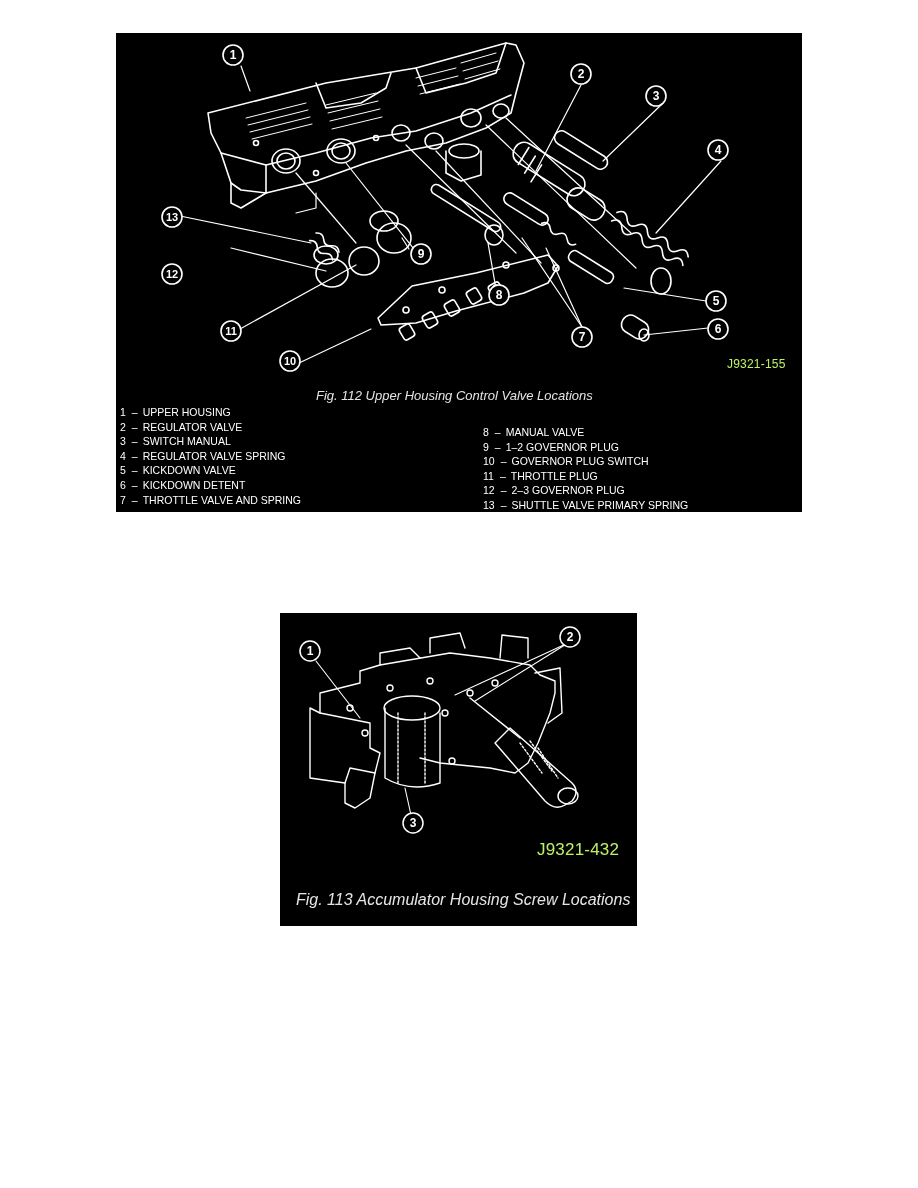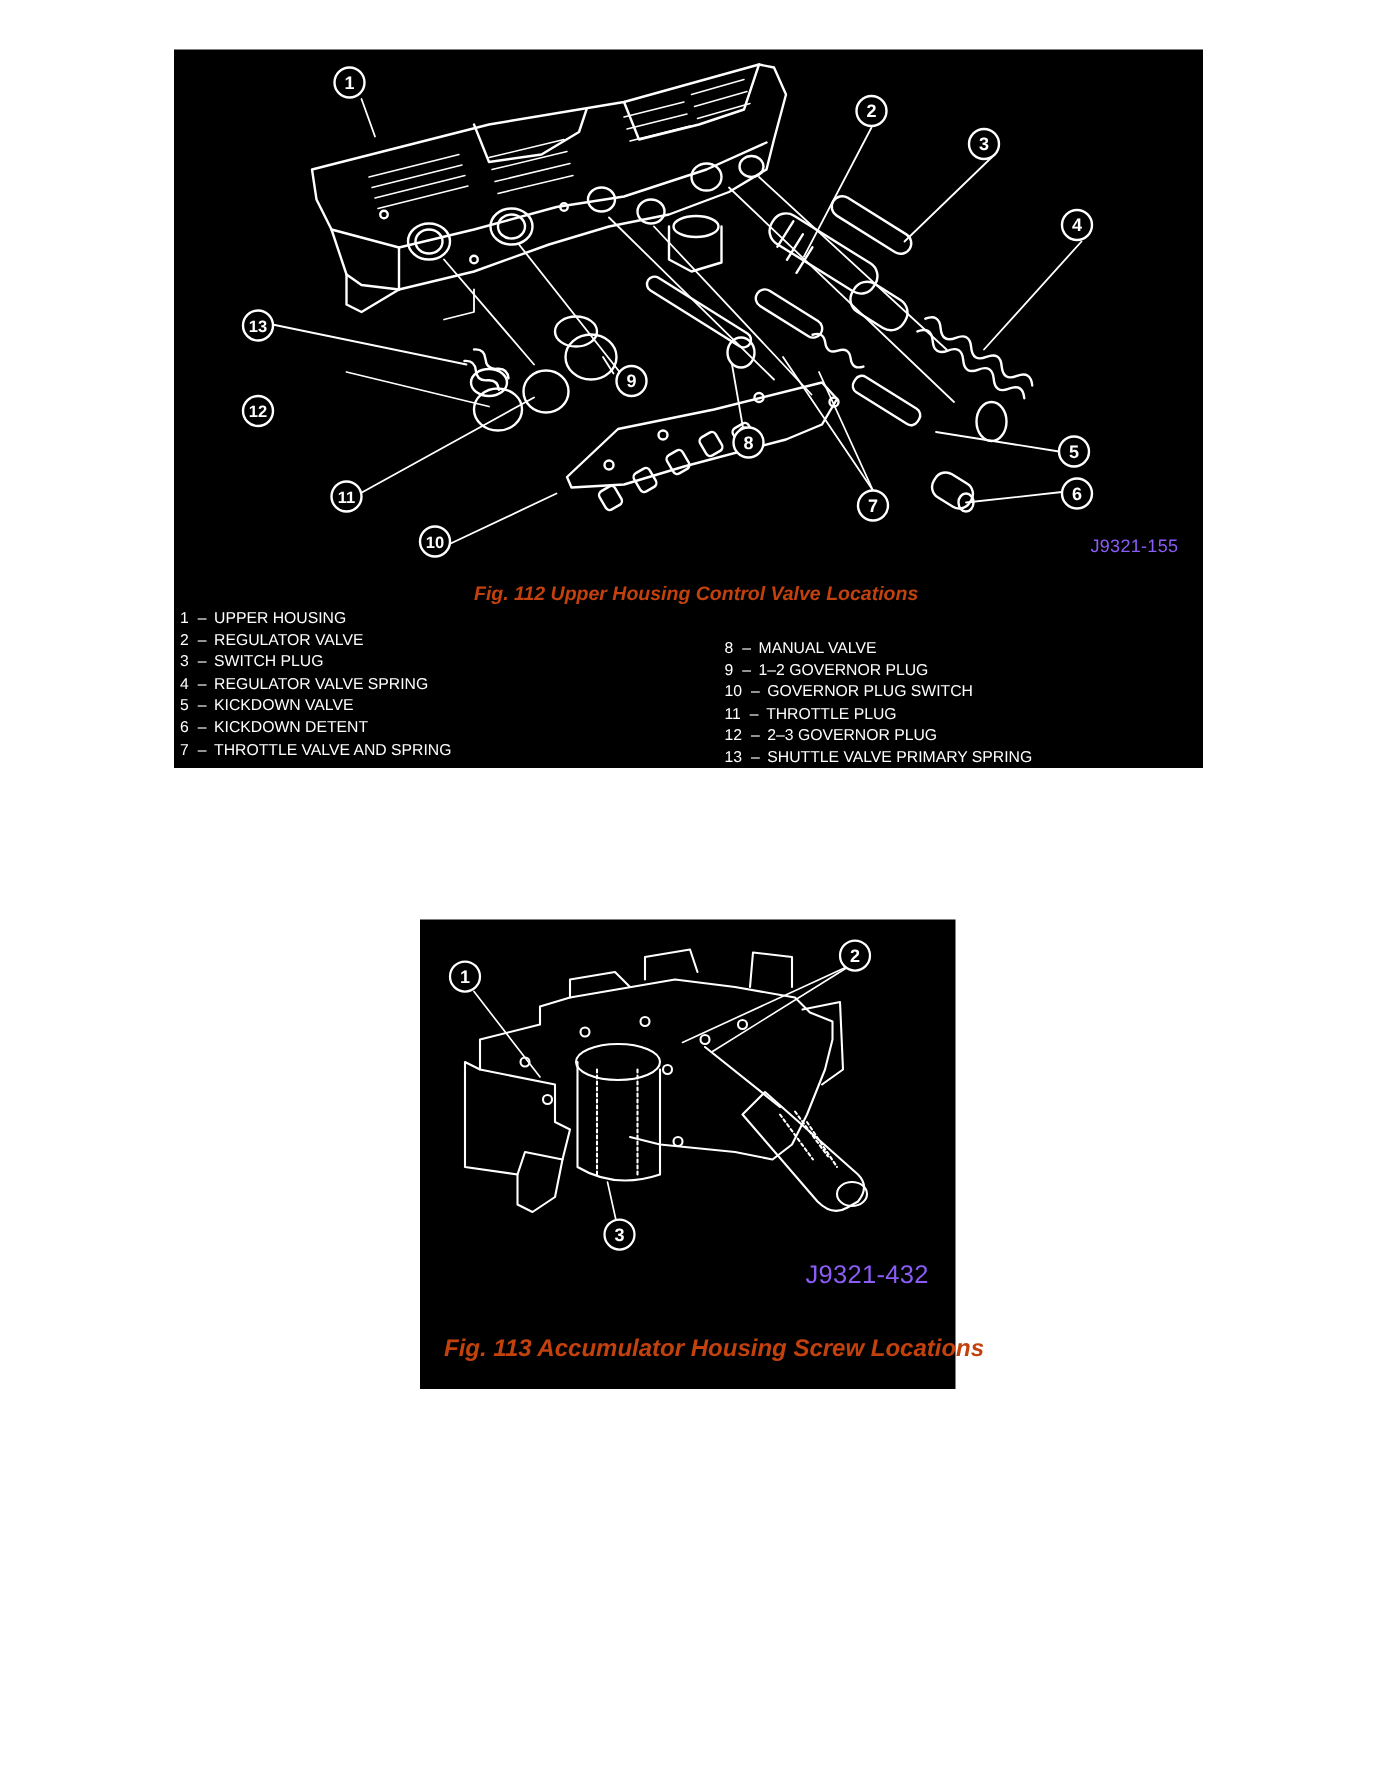--- a/index.html
+++ b/index.html
@@ -7,24 +7,24 @@
       width: 918px; height: 1188px; background: #ffffff; position: relative;
       font-family: "Liberation Sans", sans-serif; overflow: hidden;
     }
     .figure {
       position: absolute; background: #000000; color: #ffffff;
     }
     #fig112 { left: 116px; top: 33px; width: 686px; height: 479px; }
     #fig113 { left: 280px; top: 613px; width: 357px; height: 313px; }
     .illus { position: absolute; left: 0; top: 0; }
     .code {
-      position: absolute; font-size: 12px; color: #8b5cf6; letter-spacing: 0.2px;
+      position: absolute; font-size: 12px; color: #bef264; letter-spacing: 0.2px;
     }
     .caption {
-      position: absolute; font-weight: bold; font-style: italic; color: #c2410c;
+      position: absolute; font-weight: normal; font-style: italic; color: #e5e5e5;
       white-space: nowrap;
     }
     .legend { position: absolute; list-style: none; margin: 0; padding: 0; }
     .legend li {
       font-size: 10.5px; line-height: 14.6px; color: #ffffff; white-space: nowrap;
     }
     .legend .num { display: inline-block; }
     .legend .dash { display: inline-block; margin: 0 5px 0 6px; }
     svg text { font-family: "Liberation Sans", sans-serif; font-weight: bold; }
   </style>
@@ -192,21 +192,21 @@
       <text x="56" y="188" font-size="11">13</text>
     </g>
   </svg>
 
   <div class="code" style="left:611px; top:324px;">J9321-155</div>
   <div class="caption" style="left:200px; top:355px; font-size:13px;">Fig. 112 Upper Housing Control Valve Locations</div>
 
   <ul class="legend" style="left:4px; top:372px;">
     <li><span class="num">1</span><span class="dash">–</span><span>UPPER HOUSING</span></li>
     <li><span class="num">2</span><span class="dash">–</span><span>REGULATOR VALVE</span></li>
-    <li><span class="num">3</span><span class="dash">–</span><span>SWITCH PLUG</span></li>
+    <li><span class="num">3</span><span class="dash">–</span><span>SWITCH MANUAL</span></li>
     <li><span class="num">4</span><span class="dash">–</span><span>REGULATOR VALVE SPRING</span></li>
     <li><span class="num">5</span><span class="dash">–</span><span>KICKDOWN VALVE</span></li>
     <li><span class="num">6</span><span class="dash">–</span><span>KICKDOWN DETENT</span></li>
     <li><span class="num">7</span><span class="dash">–</span><span>THROTTLE VALVE AND SPRING</span></li>
   </ul>
 
   <ul class="legend" style="left:367px; top:392px;">
     <li><span class="num">8</span><span class="dash">–</span><span>MANUAL VALVE</span></li>
     <li><span class="num">9</span><span class="dash">–</span><span>1–2 GOVERNOR PLUG</span></li>
     <li><span class="num">10</span><span class="dash">–</span><span>GOVERNOR PLUG SWITCH</span></li>

